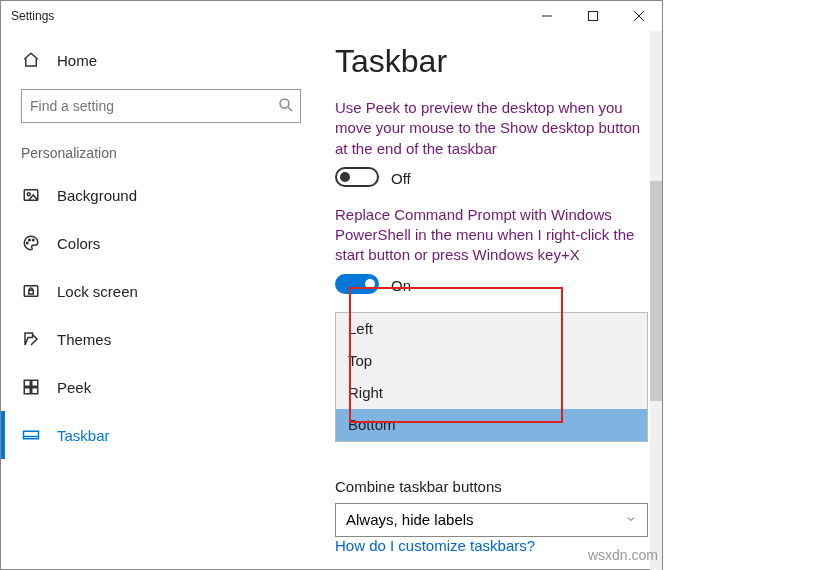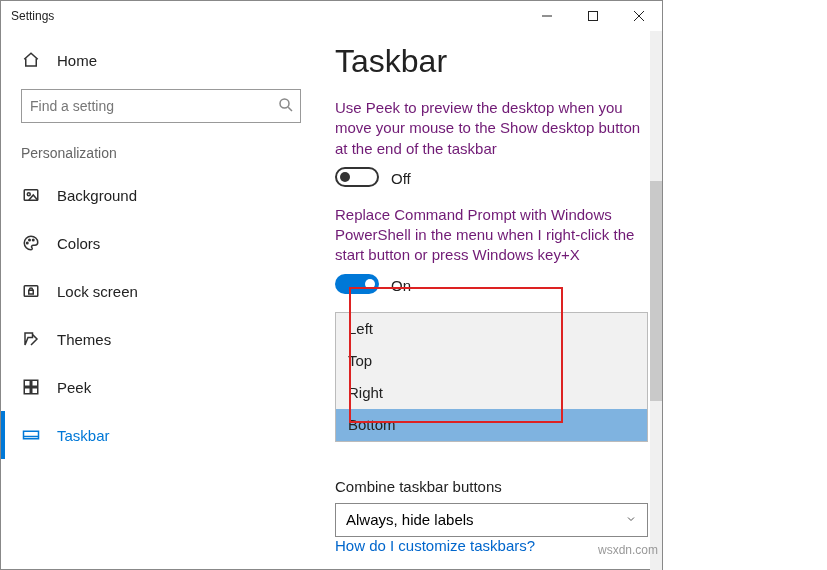--- a/index.html
+++ b/index.html
@@ -37,21 +37,21 @@
   .dropdown-open { margin-top: 2px; border: 1px solid #bbb; background: #f1f1f1; }
   .dd-redbox { border: 2px solid #d22; position: absolute; width: 214px; height: 136px; left: 348px; top: 286px; pointer-events: none; }
   .dd-option { height: 32px; display: flex; align-items: center; padding: 0 12px; font-size: 15px; color: #222; }
   .dd-option.selected { background: #7fb3e0; }
   .combine-label { font-size: 15px; color: #222; margin: 36px 0 8px 0; }
   .combo { border: 1px solid #888; height: 34px; display: flex; align-items: center; padding: 0 10px; font-size: 15px; justify-content: space-between; max-width:445px; }
   .combo .chev { color: #555; }
   .help-link { color: #0066cc; font-size: 15px; display: inline-block; }
   .scrollbar { position: absolute; right: 0; top: 30px; width: 12px; height: 540px; background: #f0f0f0; }
   .scroll-thumb { position: absolute; right: 0; width: 12px; height: 220px; top: 180px; background: #c9c9c9; }
-  .watermark { position: absolute; right: 4px; bottom: 12px; font-size: 12px; color: #999; margin-left: 28px; }
+  .watermark { position: absolute; right: 4px; bottom: 6px; font-size: 14px; color: #999; margin-left: 28px; }
 </style>
 </head>
 <body>
 
 <div class="window">
   <div class="titlebar">
     <span class="tbtext">Settings</span>
     <div class="title-buttons">
       <div class="title-btn">
         <svg width="10" height="10">

